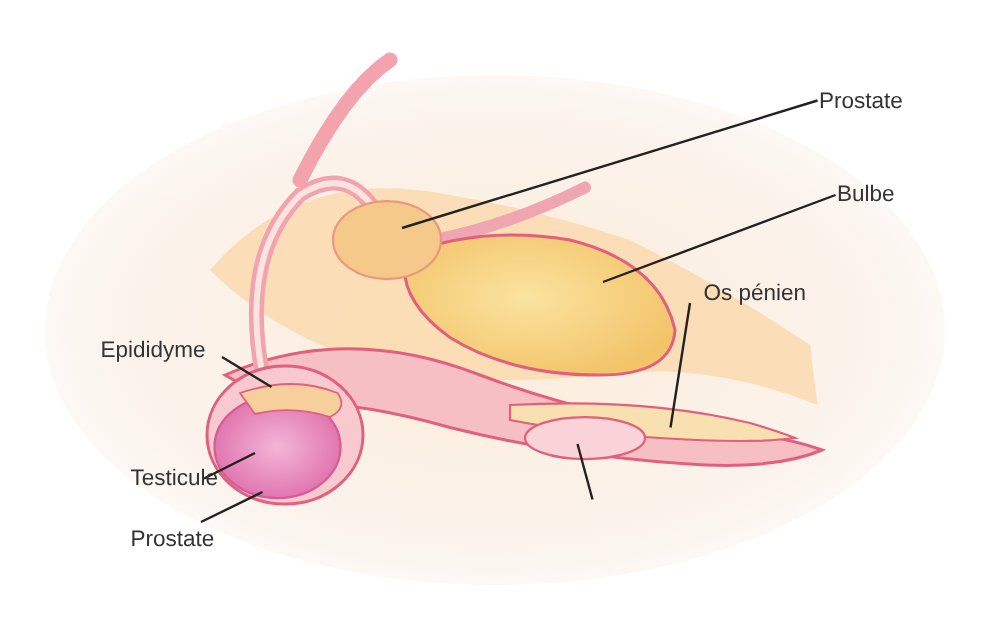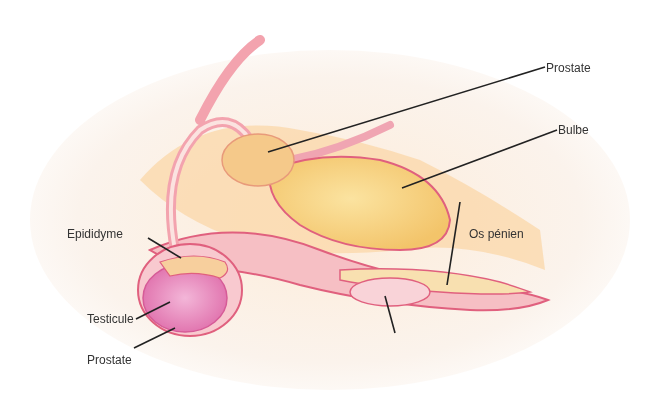--- a/index.html
+++ b/index.html
@@ -1,18 +1,18 @@
 <!DOCTYPE html>
 <html><head>
 <meta charset="utf-8">
 <style>
   html,body{margin:0;padding:0;background:#fff;}
   body{width:666px;height:415px;overflow:hidden;position:relative;font-family:"Liberation Sans",sans-serif;}
   #stage{position:absolute;left:0;top:0;width:666px;height:415px;}
-  .lbl{position:absolute;font-size:12px;color:#333;white-space:nowrap;line-height:16px;}
+  .lbl{position:absolute;font-size:15px;color:#333;white-space:nowrap;line-height:16px;}
 </style>
 </head>
 <body>
 
 <div id="stage">
   <svg width="666" height="415" viewBox="0 0 666 415">
     <defs>
       <radialGradient id="bg" cx="50%" cy="50%" r="60%">
         <stop offset="0%" stop-color="#fdecd9"></stop>
         <stop offset="70%" stop-color="#fbf3ec"></stop>
@@ -59,17 +59,17 @@
       <line x1="460" y1="202" x2="447" y2="285"></line>
       <line x1="148" y1="238" x2="181" y2="258"></line>
       <line x1="136" y1="319" x2="170" y2="302"></line>
       <line x1="134" y1="348" x2="175" y2="328"></line>
       <line x1="385" y1="296" x2="395" y2="333"></line>
     </g>
   </svg>
 
   <span class="lbl" style="left:546px;top:60px;">Prostate</span>
   <span class="lbl" style="left:558px;top:122px;">Bulbe</span>
-  <span class="lbl" style="left:469px;top:188px;margin-top:38px;">Os pénien</span>
+  <span class="lbl" style="left:469px;top:188px;">Os pénien</span>
   <span class="lbl" style="left:67px;top:226px;">Epididyme</span>
   <span class="lbl" style="left:63px;top:311px;margin-left:24px;">Testicule</span>
   <span class="lbl" style="left:87px;top:352px;">Prostate</span>
 </div>
 
 </body></html>

